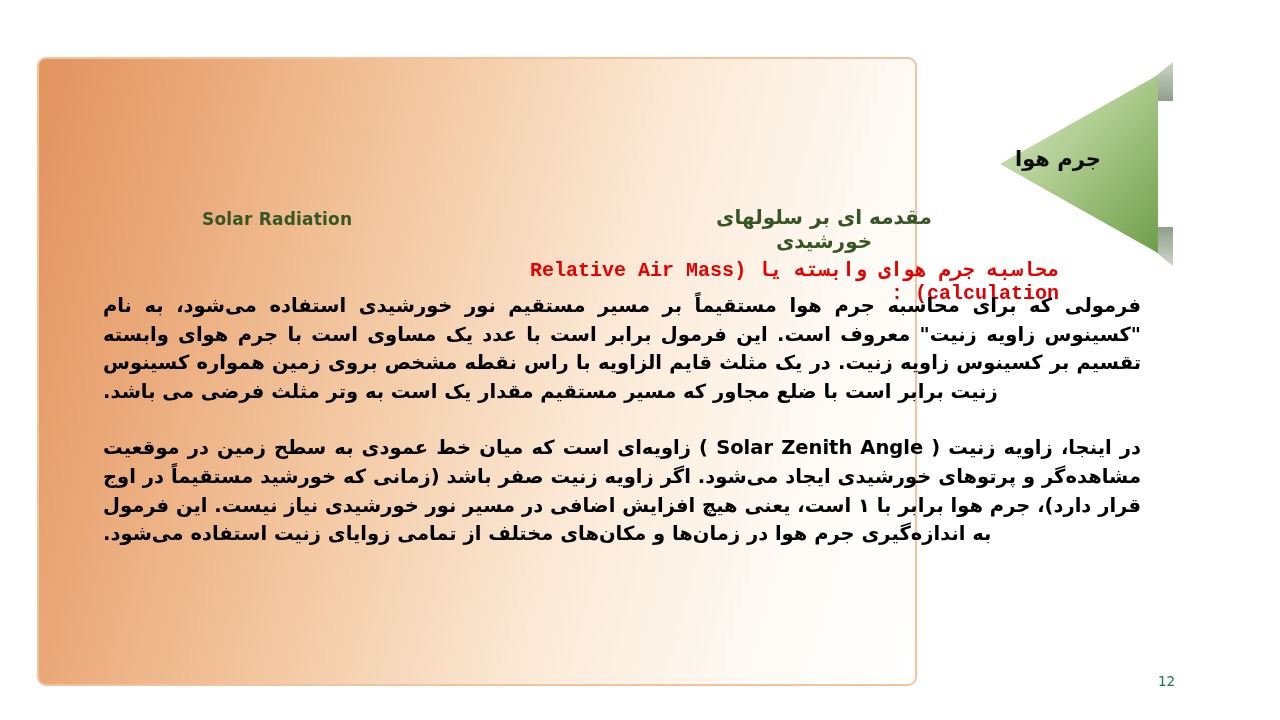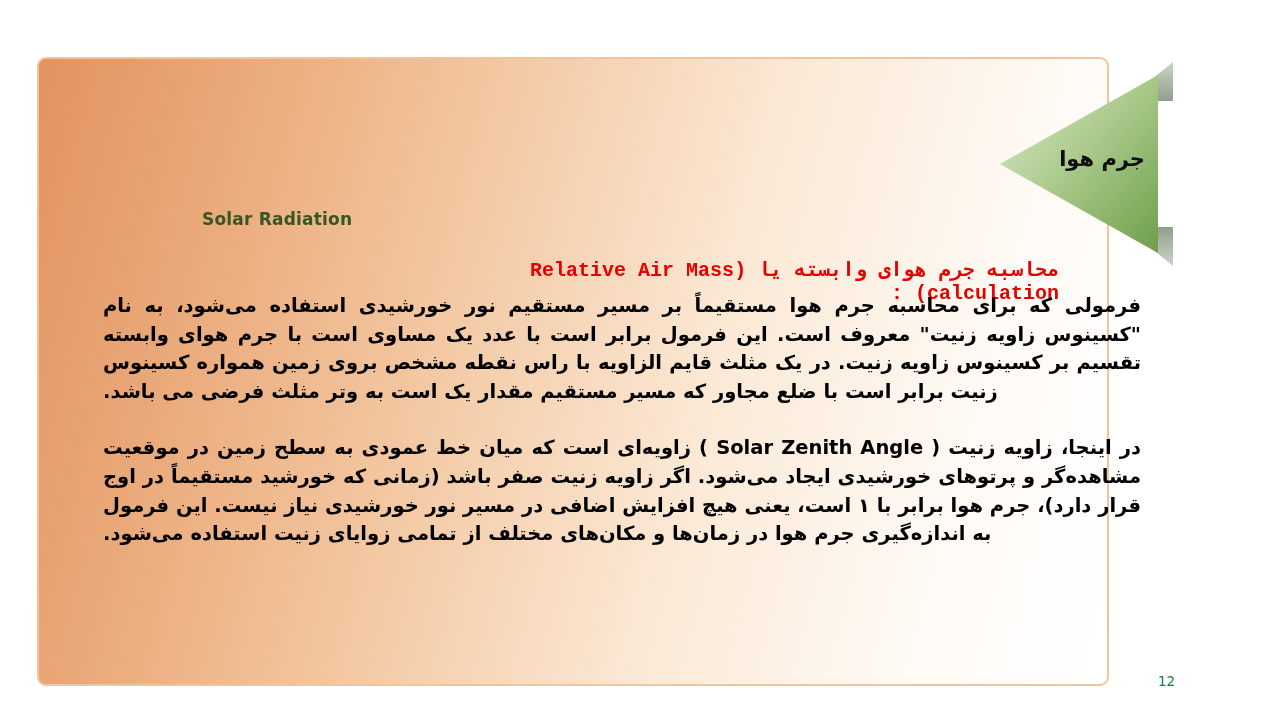--- a/index.html
+++ b/index.html
@@ -4,21 +4,21 @@
 <style>
   * { margin: 0; padding: 0; box-sizing: border-box; }
   html, body { background: #ffffff; }
   body {
     font-family: "DejaVu Sans", sans-serif;
     width: 1280px; height: 720px; overflow: hidden; position: relative;
   }
   .stage { position: absolute; left: 0; top: 0; width: 1280px; height: 720px; background: #ffffff; }
 
   .card {
-    position: absolute; left: 37px; top: 57px; width: 1072px; height: 629px;
+    position: absolute; left: 37px; top: 57px; width: 880px; height: 629px;
     border: 2px solid #f2c49e; border-radius: 9px;
     background: linear-gradient(105deg, #e2935f 0%, #eaa878 16%, #f3c8a2 38%, #fbe9d6 62%, #fefaf5 84%, #ffffff 100%);
   }
 
   .title-en {
     position: absolute; left: 163px; top: 150px;
     font-size: 17px; font-weight: bold; color: #375623; letter-spacing: 0.2px;
   }
   .title-fa {
     position: absolute; left: 640px; top: 146px; width: 290px;
@@ -36,37 +36,38 @@
     position: absolute; left: 64px; top: 233px; width: 1038px;
     direction: rtl; color: #000000;
     font-size: 19.5px; font-weight: bold; line-height: 28.6px;
   }
   .para { text-align: justify; text-align-last: left; margin-bottom: 28px; }
   .para.single { text-align: right; text-align-last: right; white-space: nowrap; margin-bottom: 0; }
 
   .ribbon-svg { position: absolute; left: 995px; top: 58px; width: 200px; height: 212px; }
   .ribbon-label {
     position: absolute; left: 1015px; top: 147px; width: 130px;
-    direction: rtl; text-align: right;
+    direction: rtl; text-align: left;
     font-size: 21px; font-weight: bold; color: #0d0d0d;
   }
   .page-number {
     position: absolute; left: 1158px; top: 673px;
     font-size: 13.5px; color: #15803d;
   }
 </style>
 </head>
 <body>
 
 <div class="stage">
 
   <div class="card">
 
     <div class="title-en">Solar Radiation</div>
 
+    <div class="title-fa">مقدمه ای بر سلولهای خورشیدی</div>
 
     <div class="heading">محاسبه جرم هوای وابسته یا  (Relative Air Mass calculation) :</div>
 
     <div class="body-text">
       <p class="para">فرمولی که برای محاسبه جرم هوا مستقیماً بر مسیر مستقیم نور خورشیدی استفاده می‌شود، به نام "کسینوس زاویه زنیت" معروف است. این فرمول برابر است با عدد یک مساوی است با جرم هوای وابسته تقسیم بر کسینوس زاویه زنیت. در یک مثلث قایم الزاویه با راس نقطه مشخص بروی زمین همواره کسینوس زنیت برابر است با ضلع مجاور که مسیر مستقیم مقدار یک است به وتر مثلث فرضی می باشد.</p>
       <p class="para">در اینجا، زاویه زنیت ( Solar Zenith Angle )  زاویه‌ای است که میان خط عمودی به سطح زمین در موقعیت مشاهده‌گر و پرتوهای خورشیدی ایجاد می‌شود. اگر زاویه زنیت صفر باشد (زمانی که خورشید مستقیماً در اوج قرار دارد)، جرم هوا برابر با ۱ است، یعنی هیچ افزایش اضافی در مسیر نور خورشیدی نیاز نیست. این فرمول به اندازه‌گیری جرم هوا در زمان‌ها و مکان‌های مختلف از تمامی زوایای زنیت استفاده می‌شود.</p>
     </div>
 
   </div>
 

